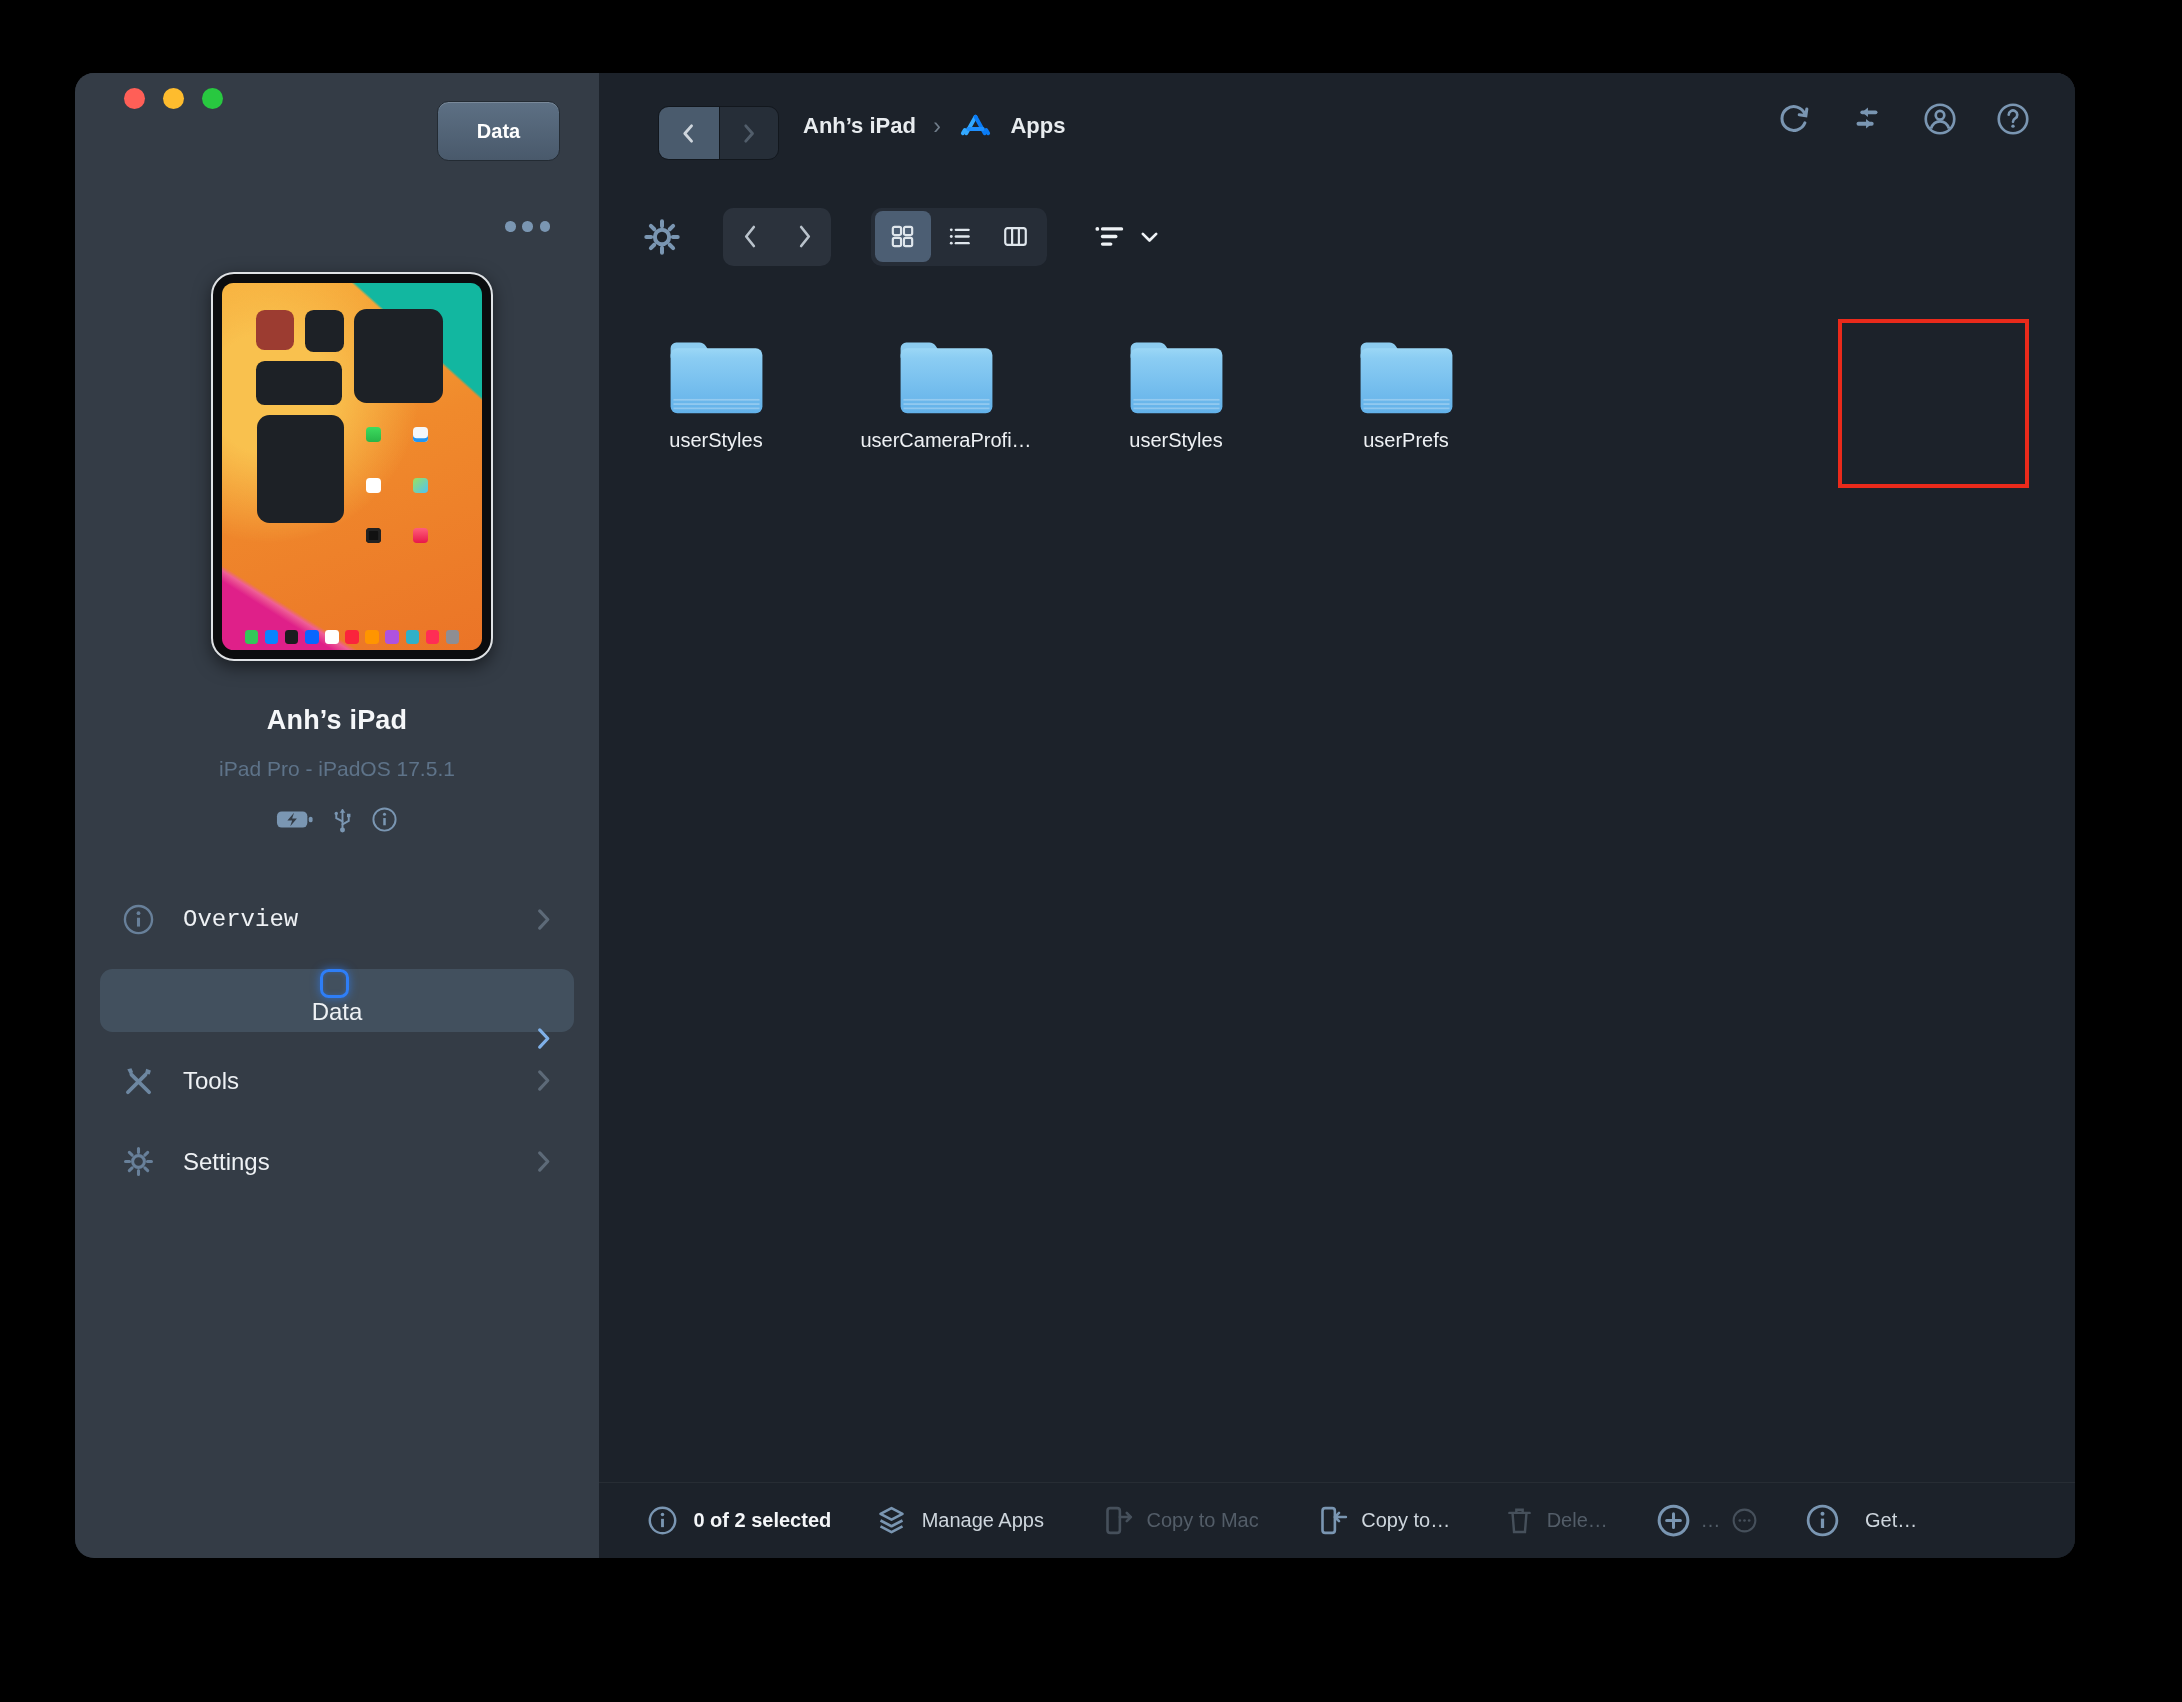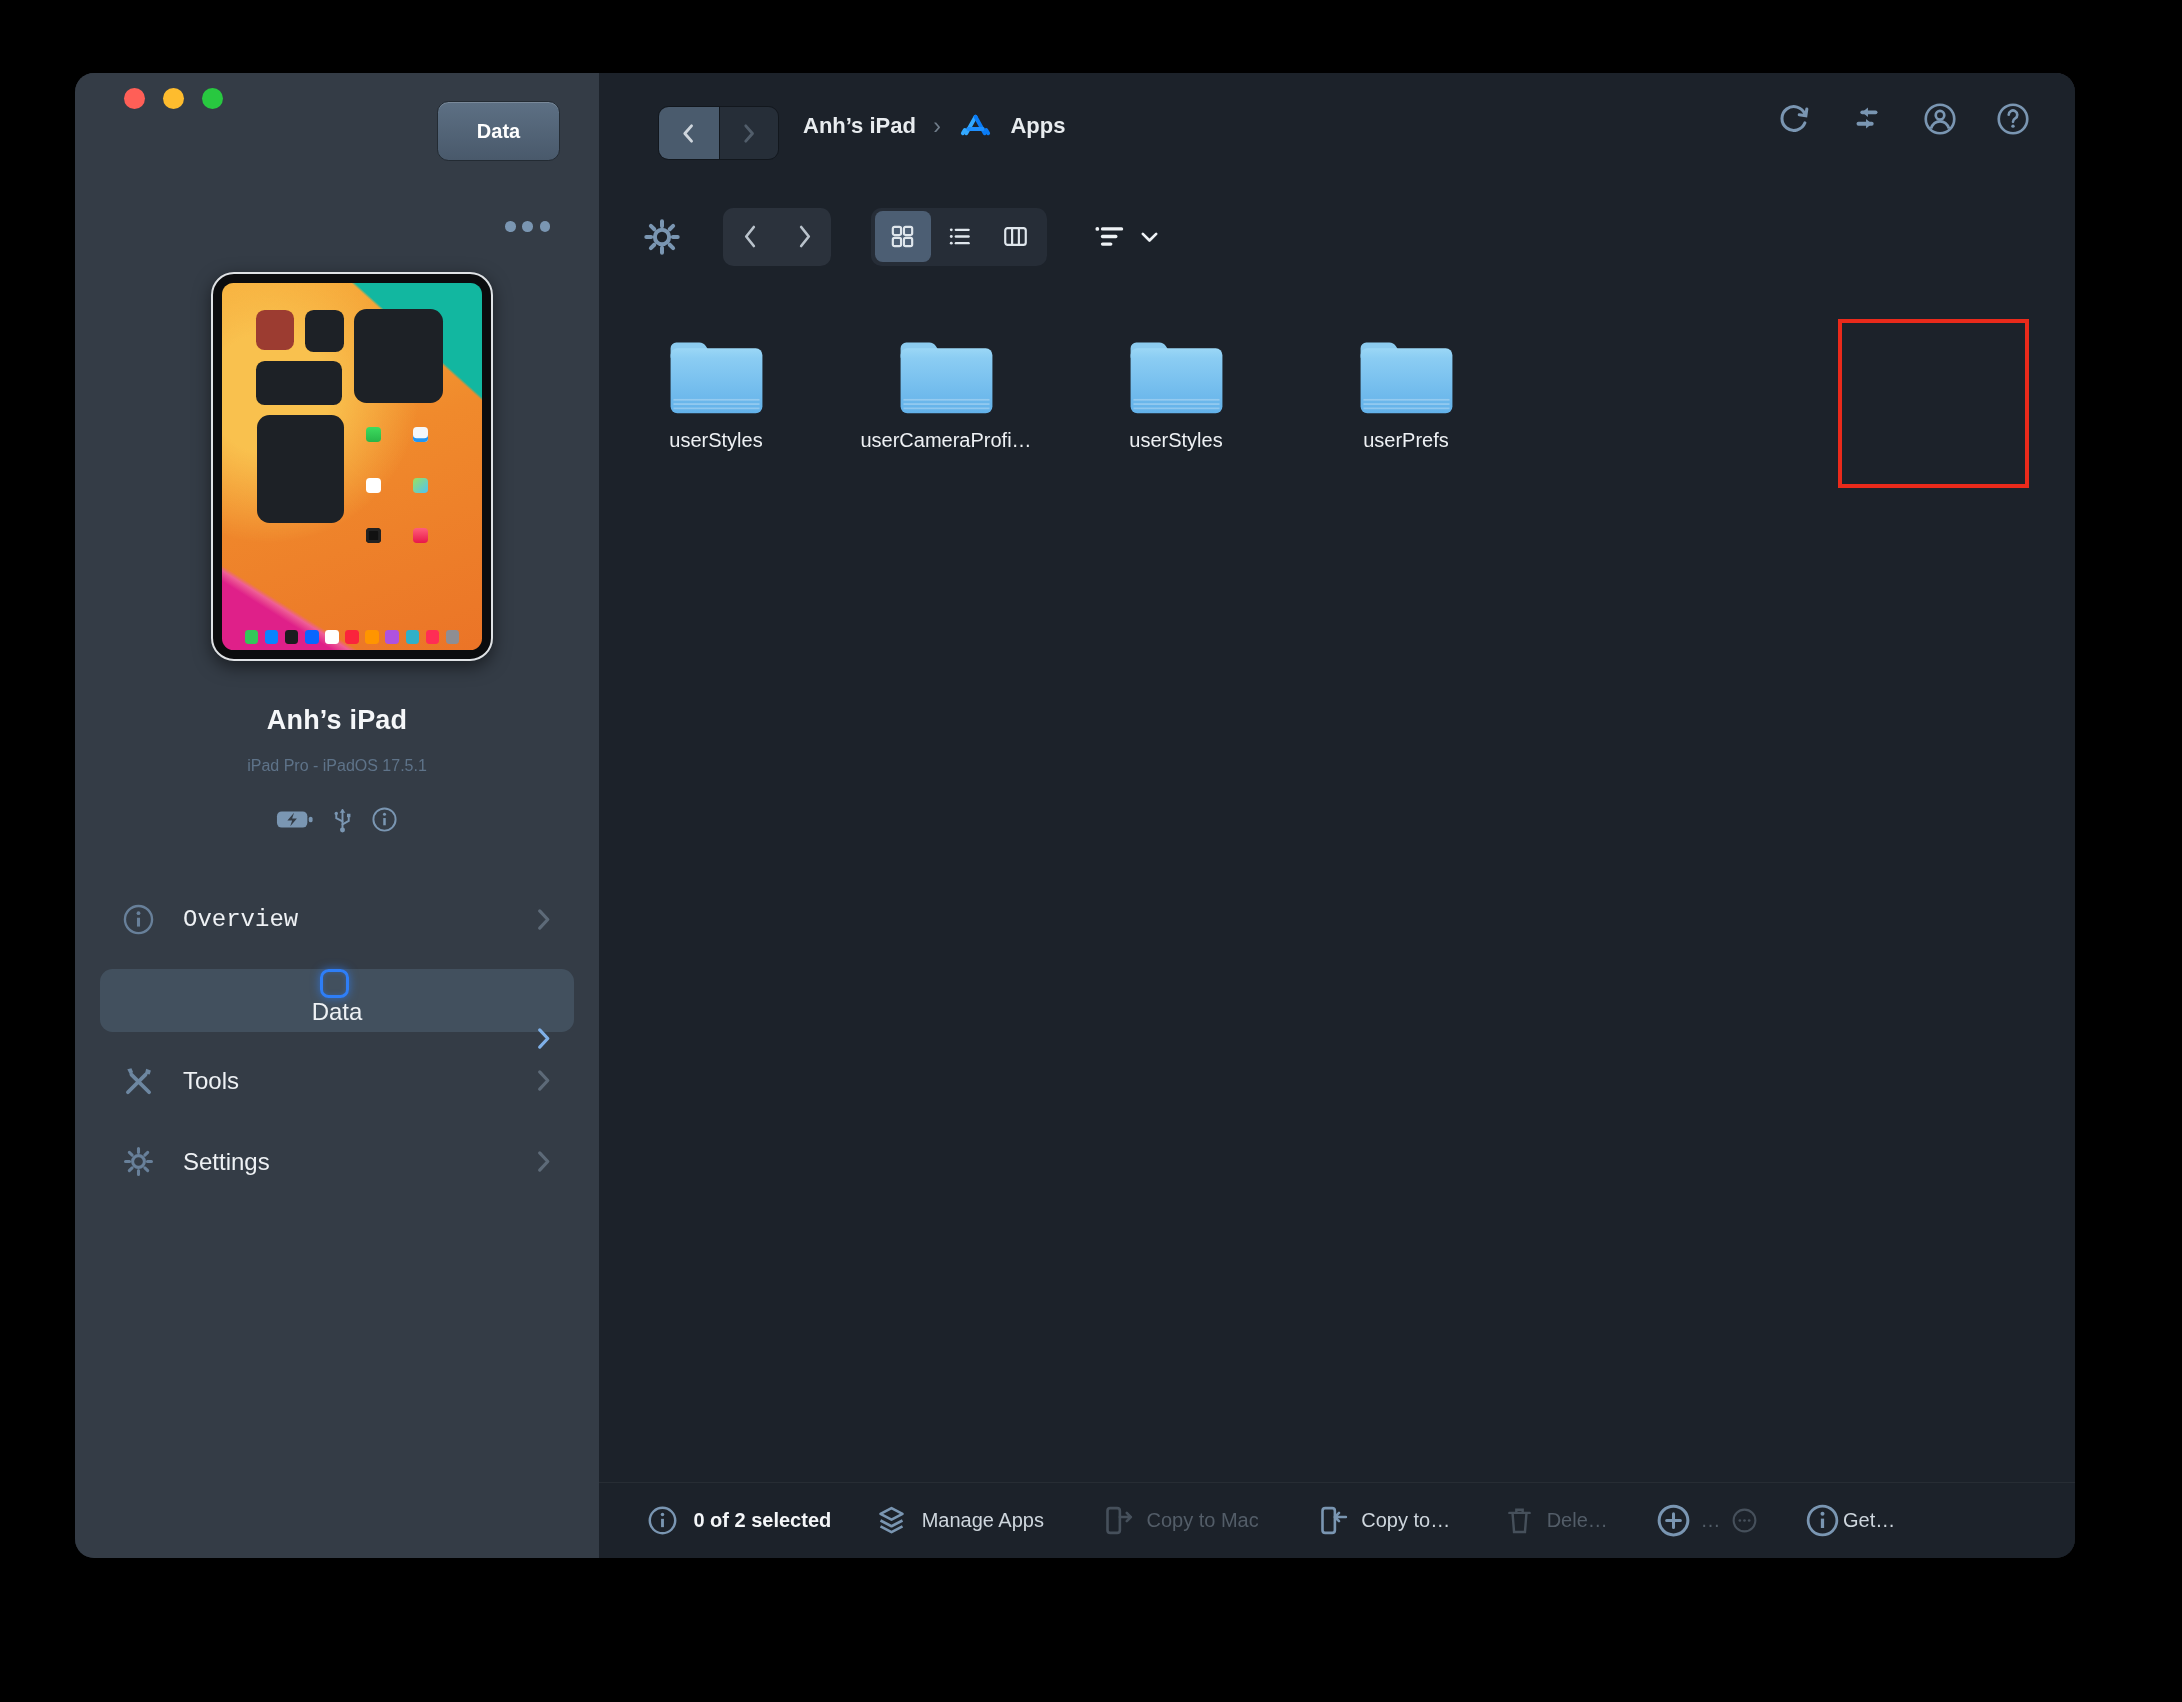--- a/index.html
+++ b/index.html
@@ -40,21 +40,21 @@
   }
   .widget { position:absolute; background:#1d2126; border-radius:8.6px; }
   .w-red { background:#9c3c31; }
   .mini-icon { position:absolute; width:15.4px; height:15.4px; border-radius:3.8px; }
   .dock { position:absolute; left:7.7px; right:7.7px; bottom:6.7px; display:flex; gap:6.7px; justify-content:center; }
   .dock i { width:13.4px; height:13.4px; border-radius:3.4px; display:block; }
 
   .device-name { position:absolute; left:0; width:524px; top:632px; text-align:center;
     color:#f5f7f9; font-size:27px; font-weight:bold; letter-spacing:0.2px; }
   .device-os { position:absolute; left:0; width:524px; top:684px; text-align:center;
-    color:#5e7389; font-size:16px; }
+    color:#5e7389; font-size:21px; }
   .device-status { position:absolute; left:0; width:524px; top:732px; display:flex; gap:17.3px;
     justify-content:center; align-items:center; color:#7a96b2; }
 
   
   .nav-item { position:absolute; left:25px; width:474px; height:63px; border-radius:12.5px;
     display:flex; align-items:center; color:#eef1f4; font-size:24px; }
   .nav-item.selected { background:#42505e;flex-direction:column; }
   .nav-icon { width:35px; height:35px; margin-left:21px; margin-right:27px; display:flex; align-items:center; justify-content:center; color:#68809a; }
   .nav-chevron { margin-left:auto; margin-right:21px; color:#5d6a78; }
   .nav-item.selected .nav-chevron { color:#7fb0e8; }
@@ -493,19 +493,19 @@
           </svg>
         </span>
 
         <span class="f-ico en-i" style="margin-left:46px">
           <svg width="35" height="35" viewBox="0 0 28 28" fill="none" stroke="currentColor" stroke-width="2.2">
             <circle cx="14" cy="14" r="11.5"></circle>
             <circle cx="14" cy="8.6" r="1.6" fill="currentColor" stroke="none"></circle>
             <path d="M14 12.5 V20" stroke-width="2.6"></path>
           </svg>
         </span>
-        <span class="f-label en-t" style="margin-left:3px">Get…</span>
+        <span class="f-label en-t" style="margin-left:25px">Get…</span>
       </div>
 
     </div>
   </div>
 </div>
 
 
 </body></html>

